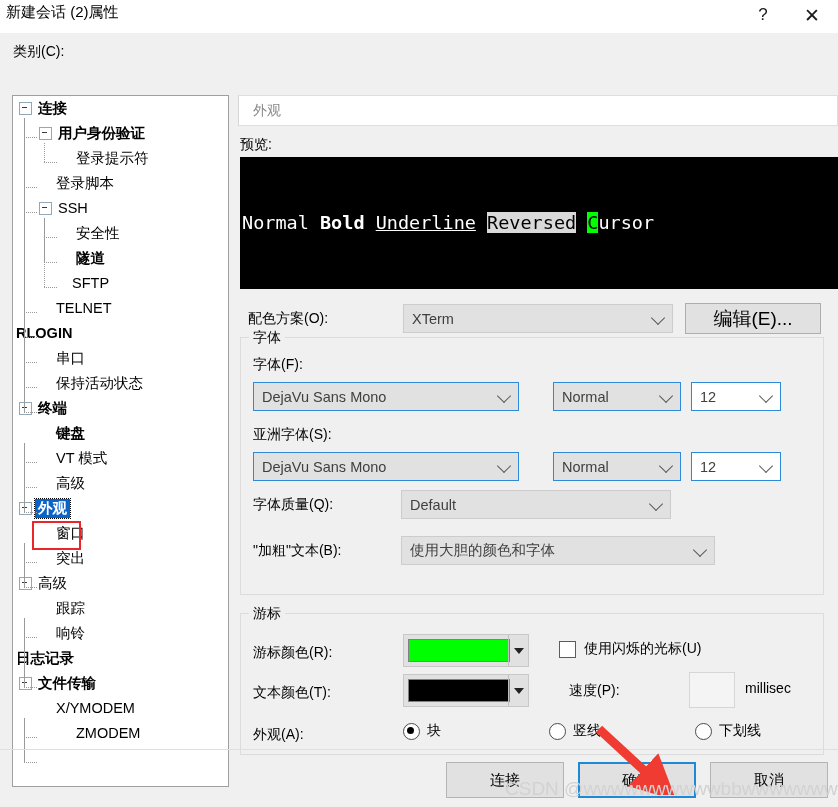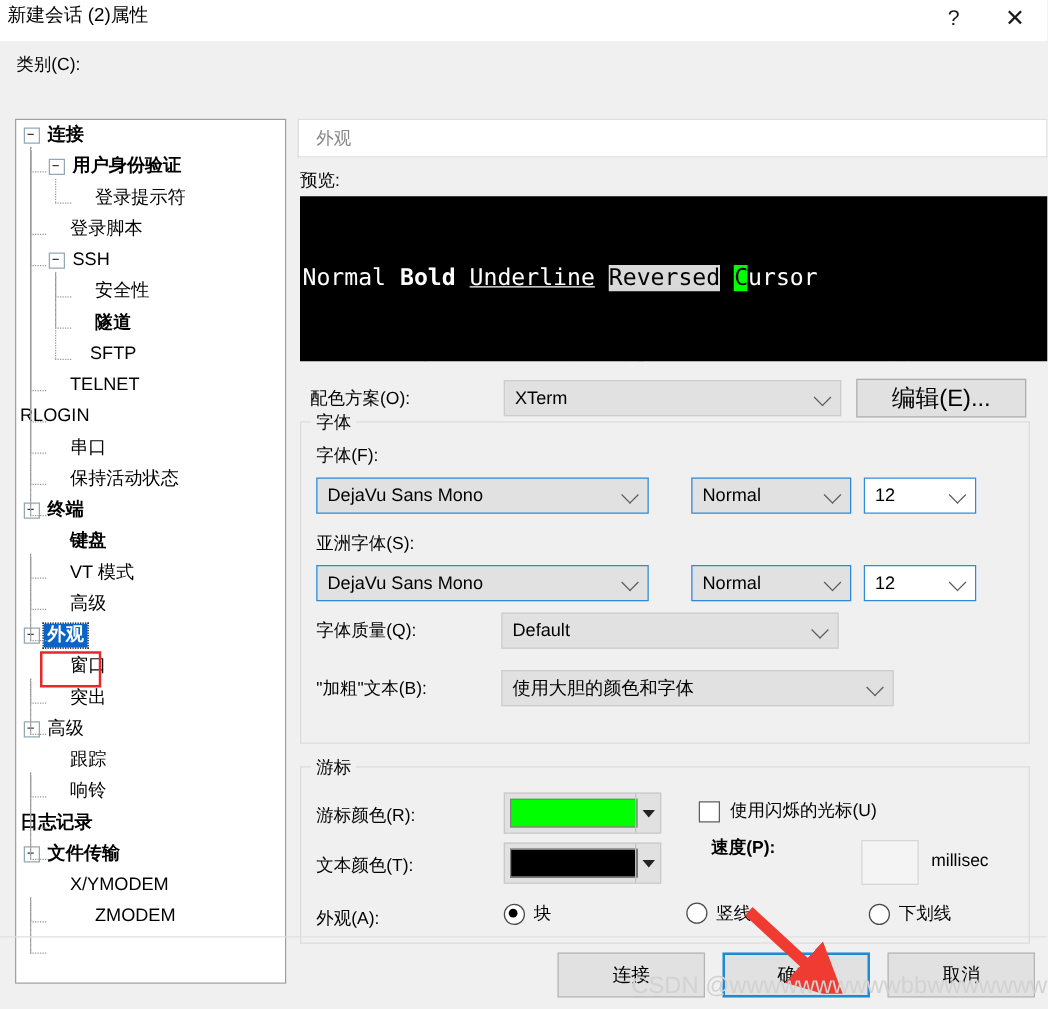--- a/index.html
+++ b/index.html
@@ -75,21 +75,21 @@
   .u{text-decoration:underline;}
   .b{font-weight:bold;}
   .rev{background:#d9d9d9;color:#000;}
   .curs{background:#00ff00;color:#000;}
   
   .row-line{display:flex;align-items:center;}
   .lab{font-size:14px;white-space:nowrap;}
   .combo{
     height:29px;background:#e1e1e1;border:1px solid #cccccc;
     display:flex;align-items:center;position:relative;box-sizing:border-box;
-    font-size:14.5px;padding-left:8px;color:#000000;
+    font-size:14.5px;padding-left:8px;color:#404040;
   }
   .combo.white{background:#ffffff;border:1px solid #2e8ad8;}
   .combo.focus{border:1px solid #2e8ad8;}
   .chev{
     position:absolute;right:9px;top:50%;width:9px;height:9px;margin-top:-6px;
     border-right:1.6px solid #5a5a5a;border-bottom:1.6px solid #5a5a5a;
     transform:rotate(45deg);
   }
   .btn{
     background:#e1e1e1;border:1px solid #adadad;height:31px;
@@ -186,21 +186,21 @@
       </div>
       <div class="tnode bold" style="padding-left: 60px;">
         <span class="lbl">隧道</span>
       </div>
       <div class="tnode" style="padding-left: 56px;">
         <span class="lbl">SFTP</span>
       </div>
       <div class="tnode" style="padding-left: 40px;">
         <span class="lbl">TELNET</span>
       </div>
-      <div class="tnode" style="">
+      <div class="tnode" style=" font-weight: bold;">
         <span class="lbl">RLOGIN</span>
       </div>
       <div class="tnode" style="padding-left: 40px;">
         <span class="lbl">串口</span>
       </div>
       <div class="tnode" style="padding-left: 40px;">
         <span class="lbl">保持活动状态</span>
       </div>
       <div class="tnode bold" style="padding-left: 6px;">
         <span class="exp"></span>
@@ -378,31 +378,31 @@
         <span class="chkbox"></span>
         <span class="lab">使用闪烁的光标(U)</span>
       </div>
 
       <div class="lab" style="position:absolute;left:12px;top:70px;">文本颜色(T):</div>
       <div class="swatch-wrap" style="position:absolute;left:162px;top:60px;">
         <div class="swatch" id="sw-text" style="background: rgb(0, 0, 0);"></div>
         <div class="sw-arrow"></div>
       </div>
 
-      <div class="lab" style="position:absolute;left:328px;top:55px;font-weight:bold;">速度(P):</div>
+      <div class="lab" style="position:absolute;left:328px;top:68px;">速度(P):</div>
       <div class="ms-box" style="position:absolute;left:448px;top:58px;"></div>
       <div class="lab" style="position:absolute;left:504px;top:66px;">millisec</div>
 
       <div class="lab" style="position:absolute;left:12px;top:112px;">外观(A):</div>
       <div id="radios" style="position:absolute;left:162px;top:108px;width:410px;display:flex;">
           <div style="position: absolute; left: 0px; display: flex; align-items: center; gap: 7px;">
             <span class="radio on"></span>
             <span class="lab">块</span>
           </div>
-          <div style="position: absolute; left: 146px; display: flex; align-items: flex-start; gap: 7px;">
+          <div style="position: absolute; left: 146px; display: flex; align-items: center; gap: 7px;">
             <span class="radio"></span>
             <span class="lab">竖线</span>
           </div>
           <div style="position: absolute; left: 292px; display: flex; align-items: center; gap: 7px;">
             <span class="radio"></span>
             <span class="lab">下划线</span>
           </div>
         </div>
     </div>
 

